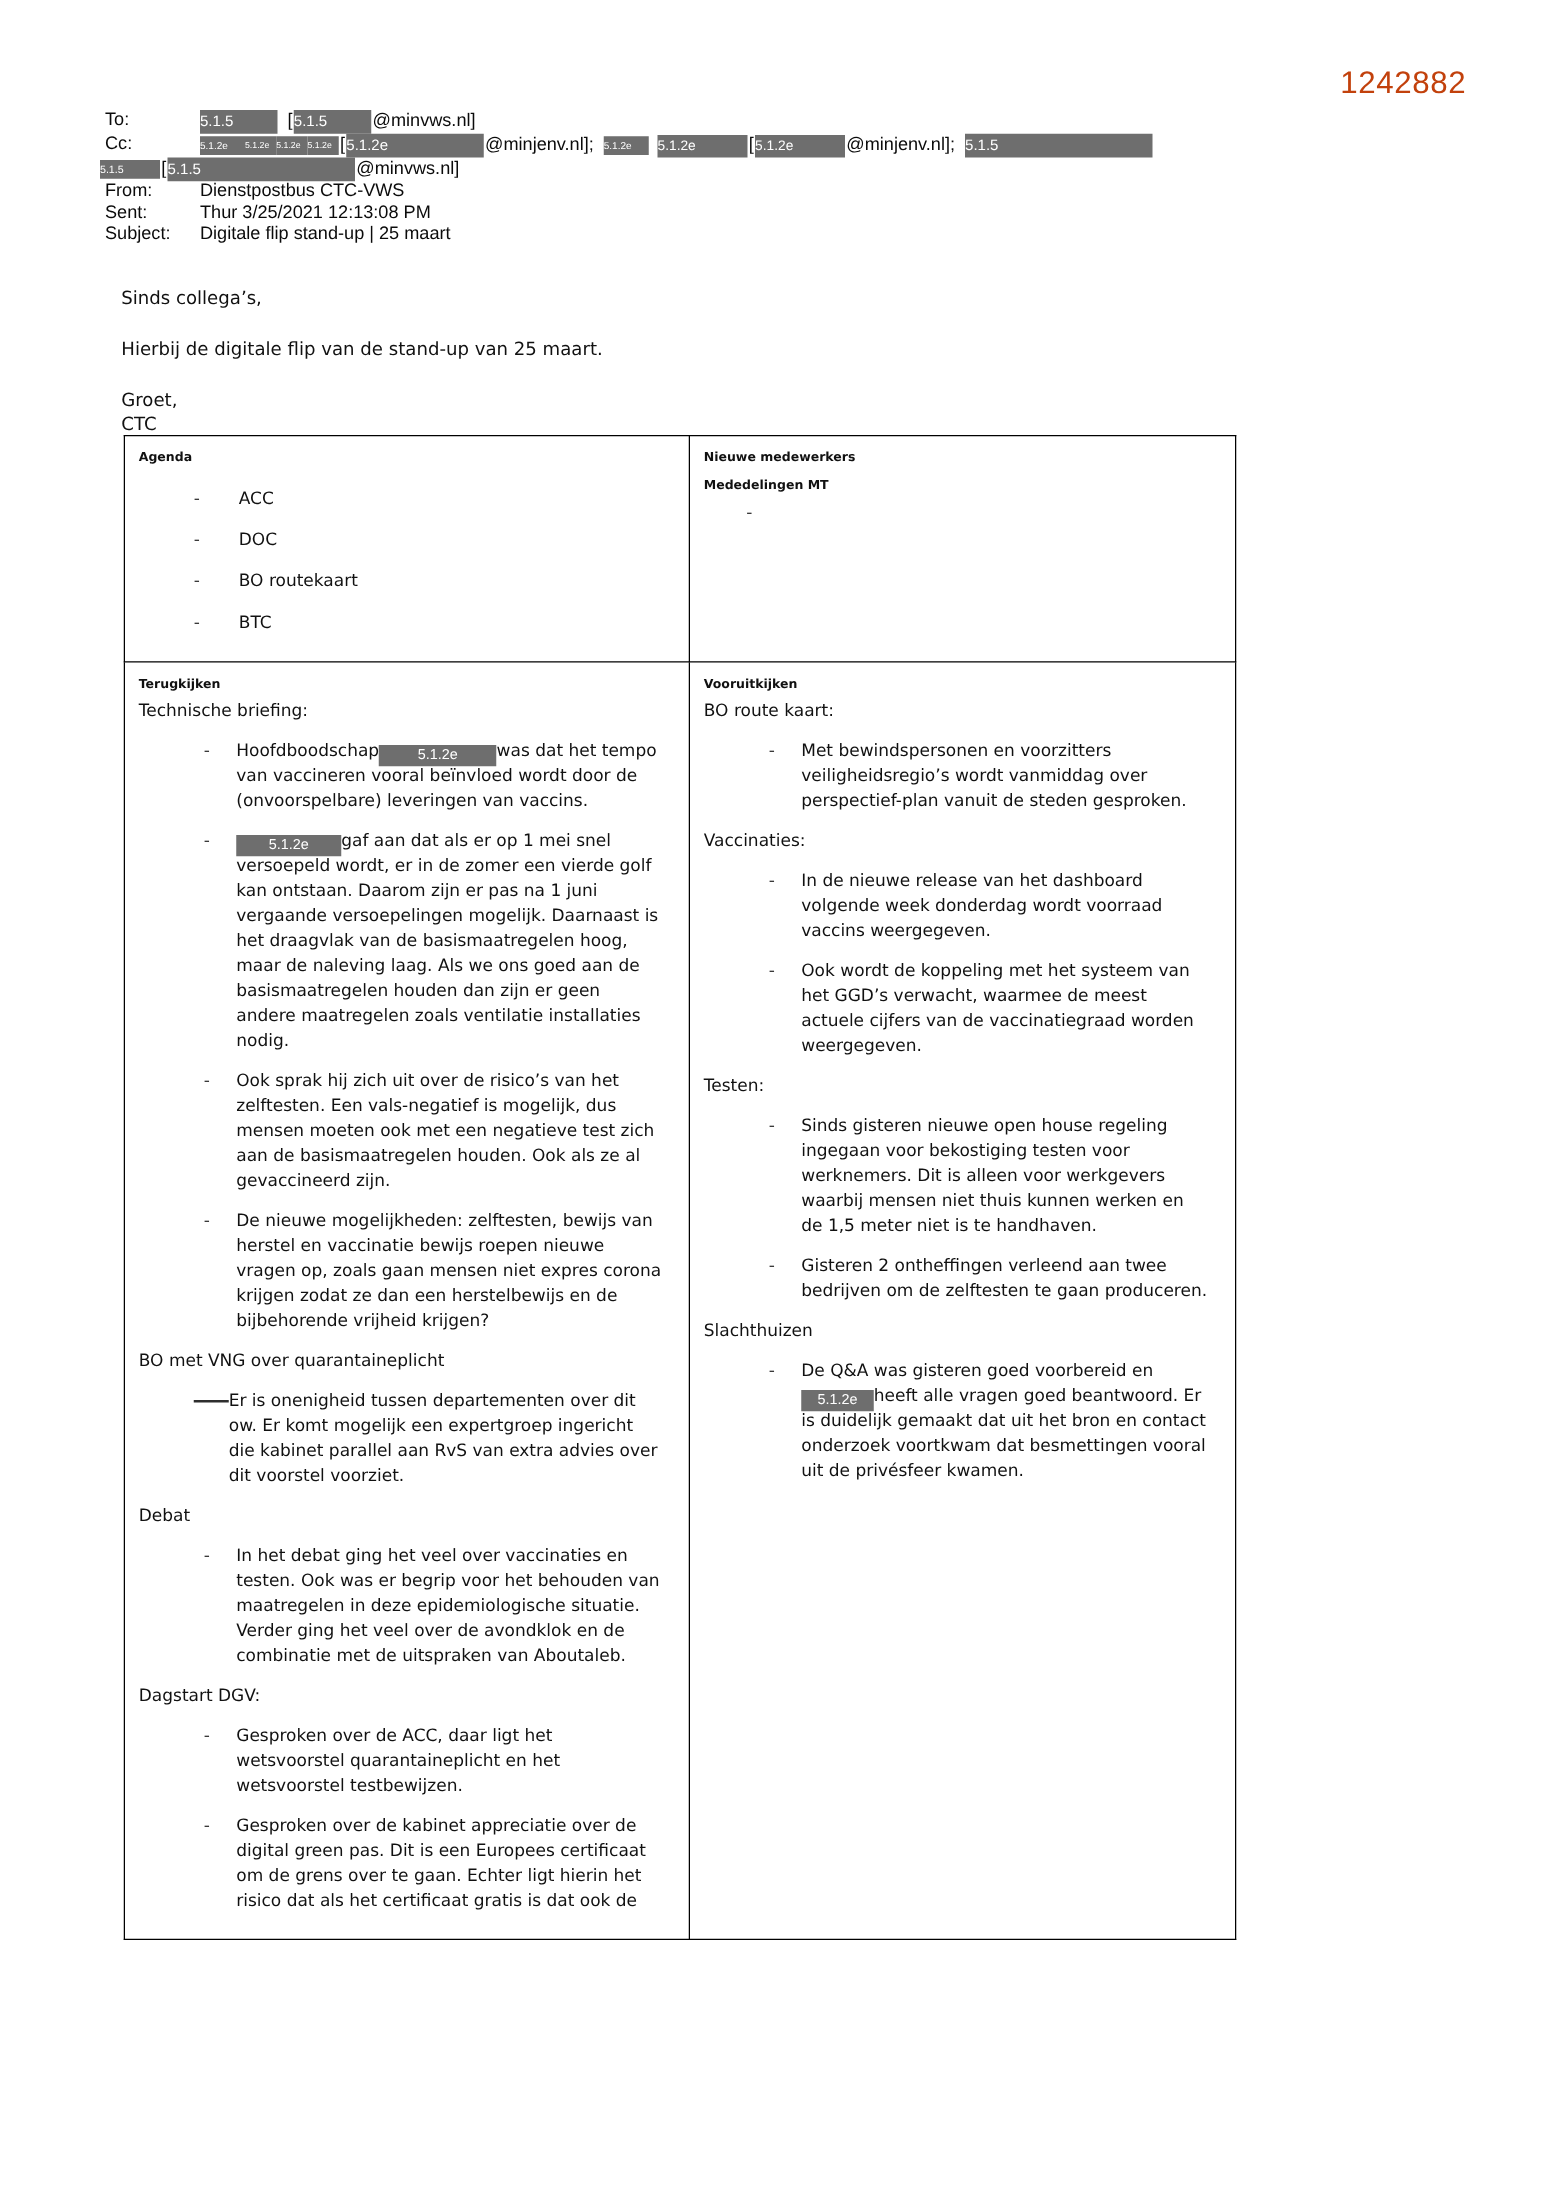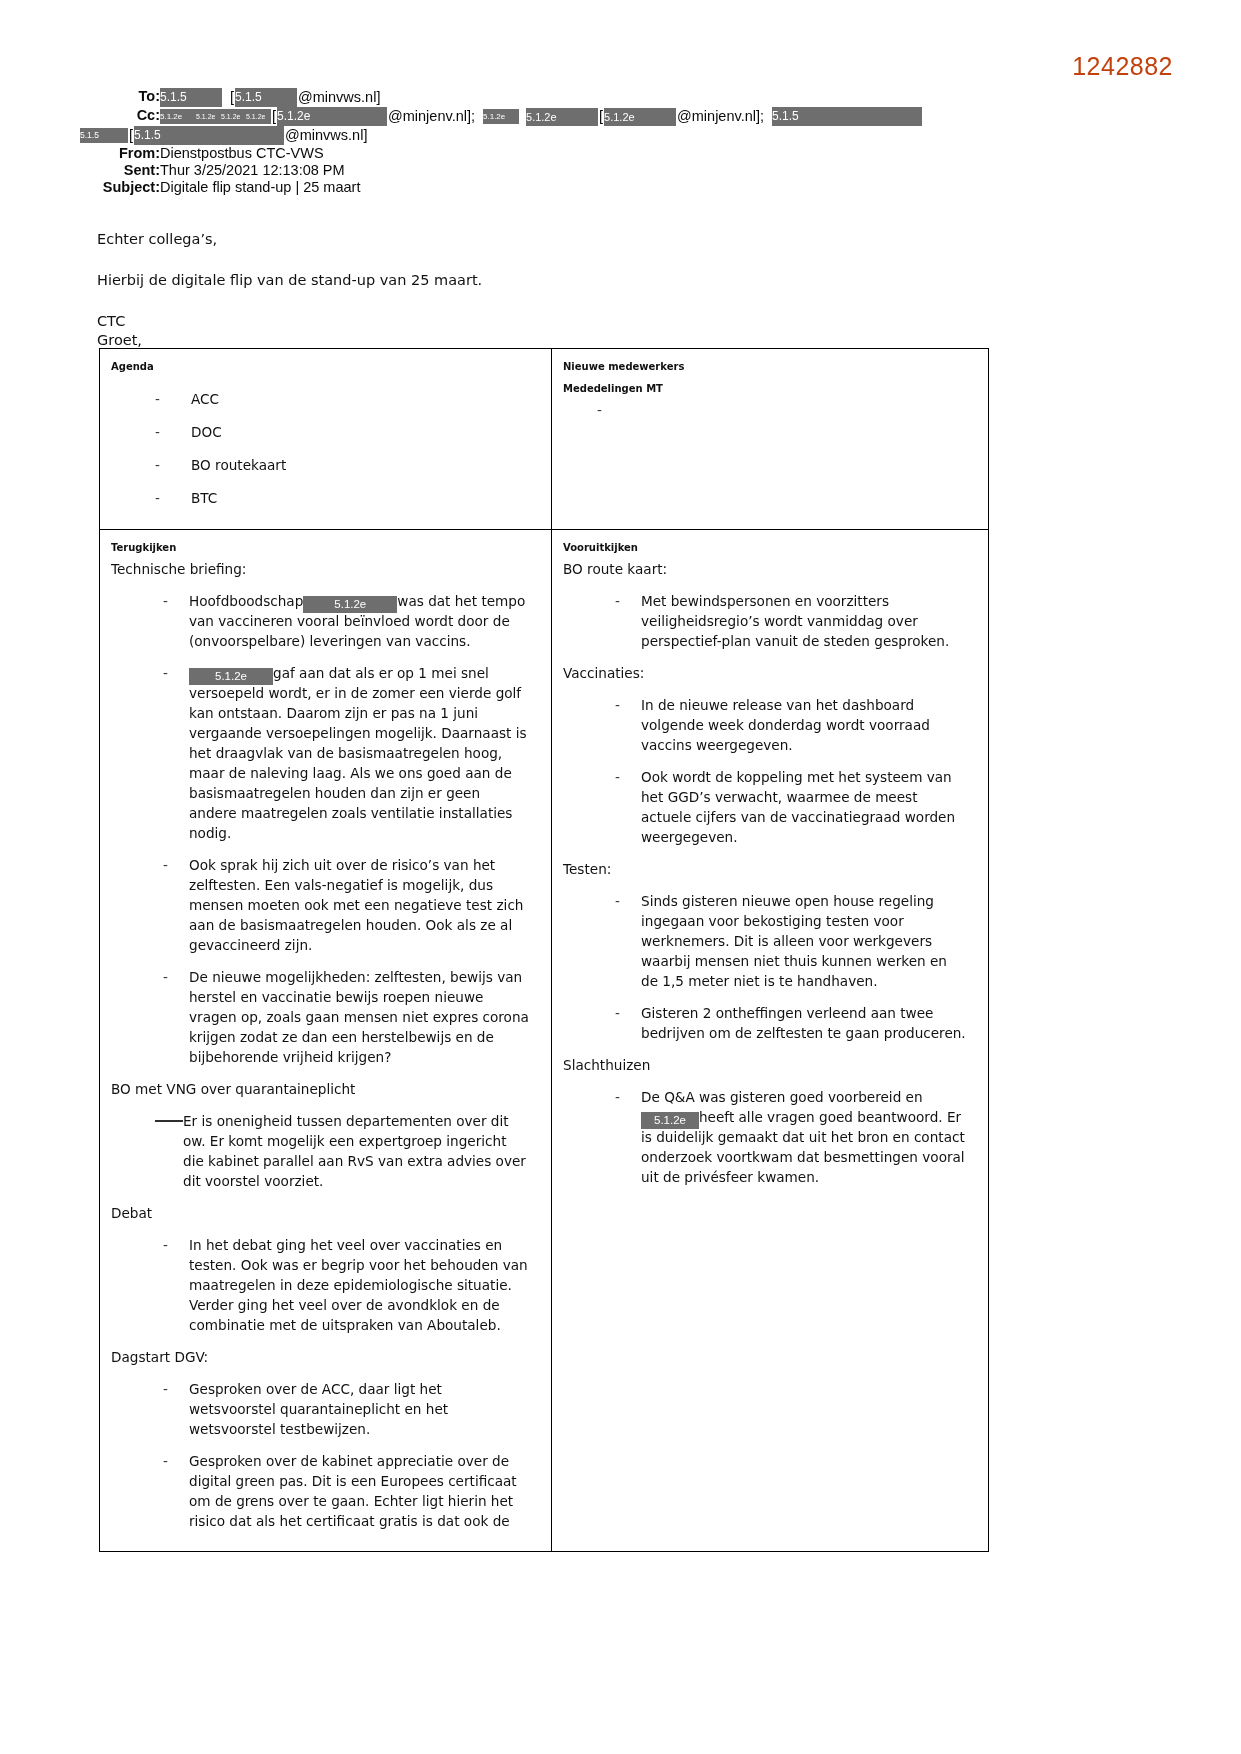--- a/index.html
+++ b/index.html
@@ -38,24 +38,23 @@
     line-height: 17px;
     color: #0b0b0b;
   }
   .hdr-row {
     display: flex;
     align-items: flex-start;
     white-space: nowrap;
     min-height: 17px;
   }
   .hdr-label {
-    font-weight: bold;
+    font-weight: normal;
     width: 76px;
     flex: 0 0 76px;
-    text-align: right;
   }
   .hdr-value {
     flex: 1 1 auto;
     display: flex;
     align-items: center;
     flex-wrap: nowrap;
   }
   .hdr-value.indent-extra { padding-left: 84px; }
 
   
@@ -249,24 +248,24 @@
 
   <div class="hdr-row">
     <div class="hdr-label">Subject:</div>
     <div class="hdr-value">Digitale flip stand-up | 25 maart</div>
   </div>
 
 
 </div>
 
 <div class="mail-body">
-  <p>Echter collega’s,</p>
+  <p>Sinds collega’s,</p>
   <p>Hierbij de digitale flip van de stand-up van 25 maart.</p>
+  <p class="tight">Groet,</p>
   <p class="tight">CTC</p>
-  <p class="tight">Groet,</p>
 </div>
 
 <table class="flip-table">
   <tbody>
       <tr>
     <td class="col-left">
       <p class="cell-title">Agenda</p>
       <ul class="dash agenda">
         <li>ACC</li>
         <li>DOC</li>

